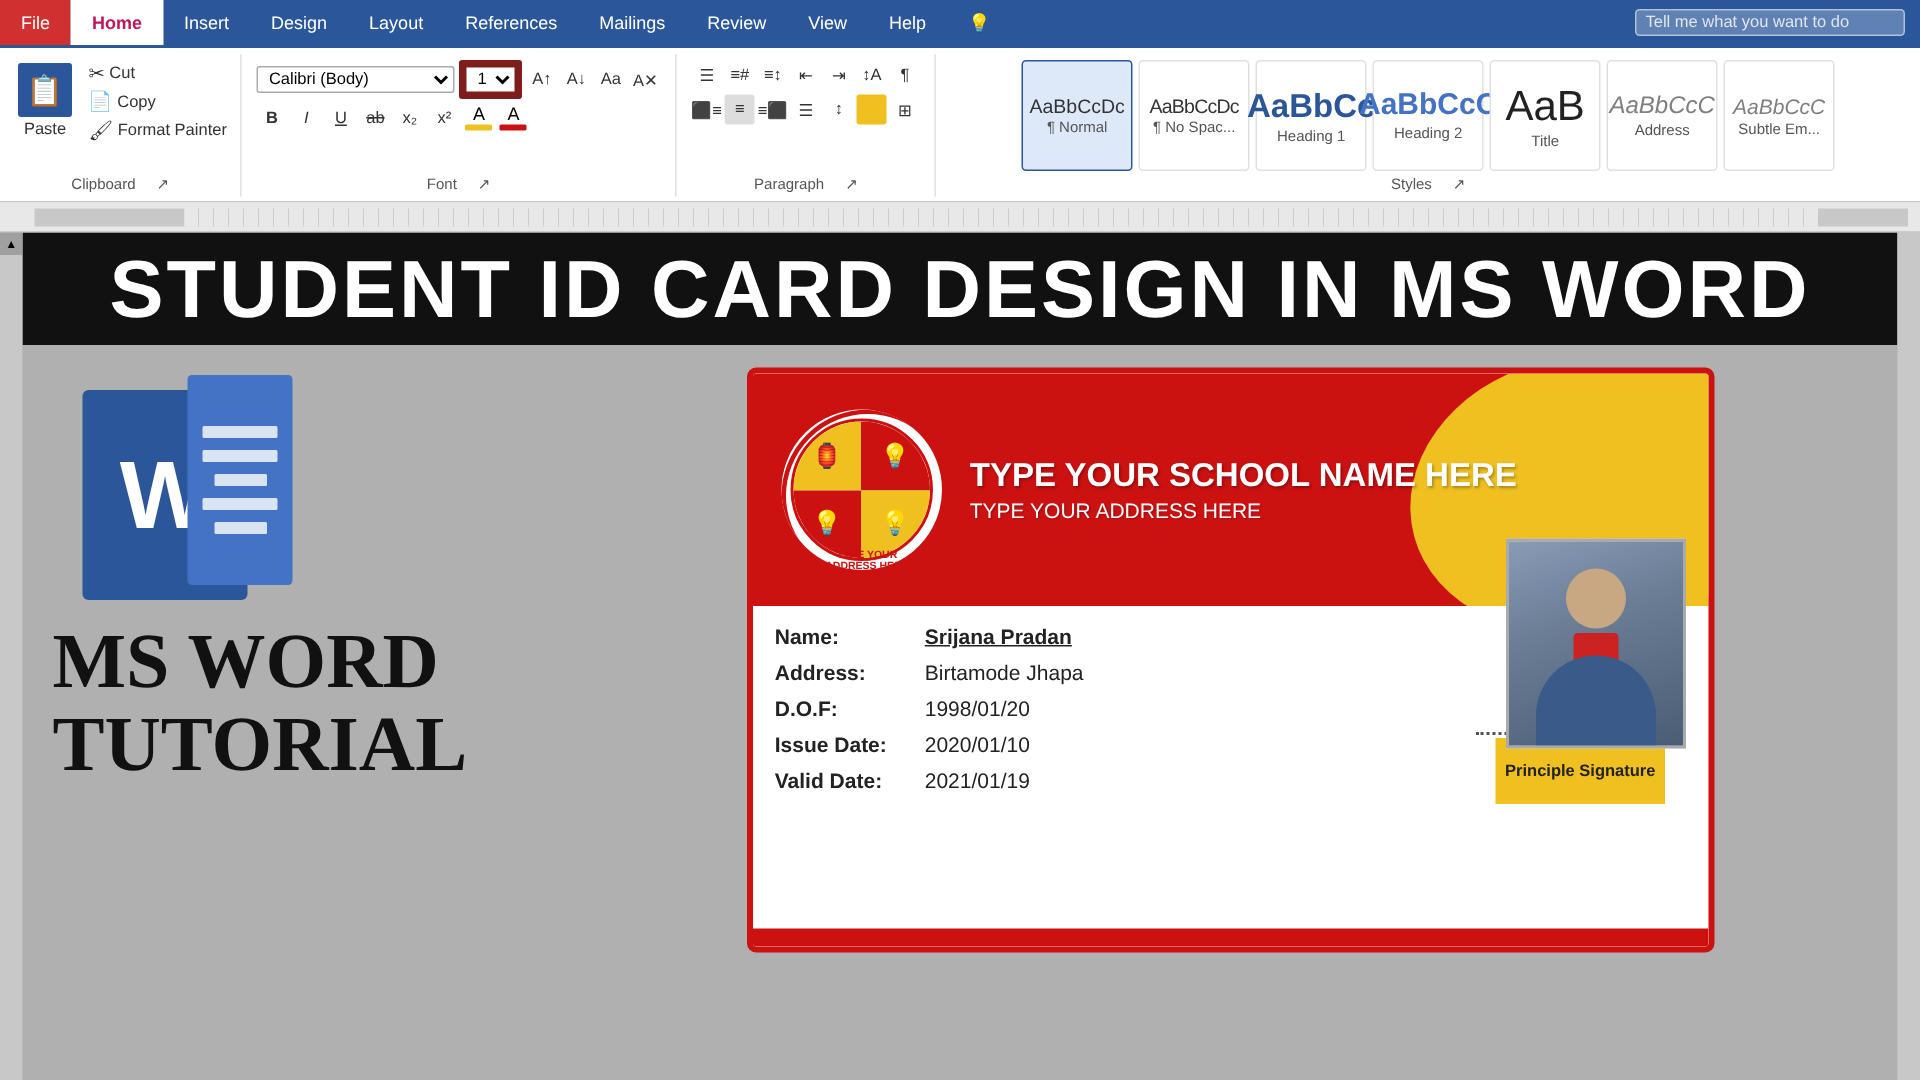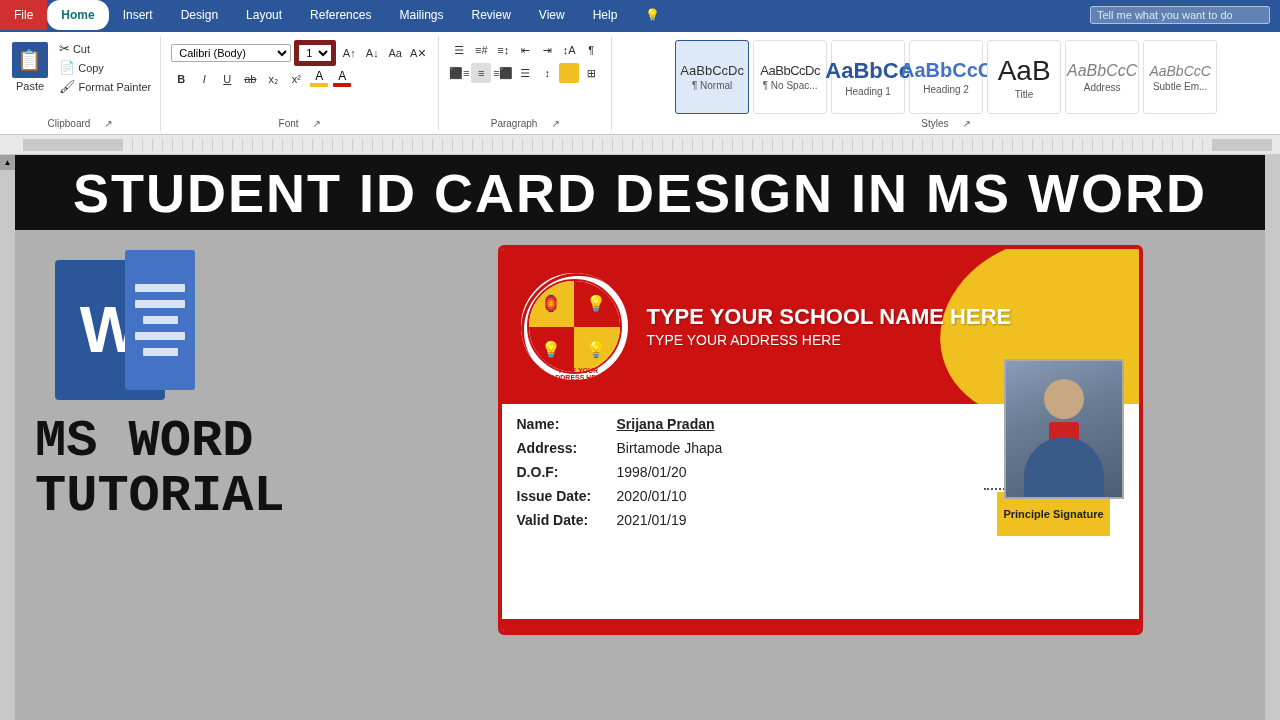--- a/index.html
+++ b/index.html
@@ -21,23 +21,22 @@
       padding: 0 14px;
       font-size: 12px;
       color: #fff;
       display: flex;
       align-items: center;
       cursor: pointer;
       height: 100%;
     }
     .tab-item.active {
       background: #fff;
-      color: #0f766e;
+      color: #be185d;
       font-weight: 600;
-      border-radius: 13px;
     }
     .tell-me-input {
       background: rgba(255,255,255,0.25);
       border: 1px solid rgba(255,255,255,0.5);
       border-radius: 3px;
       color: #fff;
       font-size: 11px;
       padding: 2px 6px;
       width: 180px;
     }
@@ -128,21 +127,21 @@
       flex-direction: column;
       gap: 3px;
       padding: 2px 4px;
     }
     .font-row1, .font-row2, .font-row3 {
       display: flex;
       align-items: center;
       gap: 3px;
     }
     .font-name-select {
-      width: 120px;
+      width: 132px;
       font-size: 11px;
       border: 1px solid #ababab;
       border-radius: 2px;
       padding: 1px 3px;
       background: #fff;
     }
     .font-size-select {
       width: 42px;
       font-size: 11px;
       border: 5px solid #7f1d1d;
@@ -360,21 +359,21 @@
       background: rgba(255,255,255,0.8);
       border-radius: 1px;
     }
     .word-line-short { width: 35px; }
 
     .tutorial-title {
       font-size: 52px;
       font-weight: 900;
       color: #111;
       line-height: 1.05;
-      font-family: Liberation Mono, monospace;
+      font-family: Liberation Serif, serif;
       text-transform: uppercase;
     }
 
     
     .tutorial-right {
       flex: 1;
       display: flex;
       align-items: flex-start;
       justify-content: center;
       padding-top: 5px;

